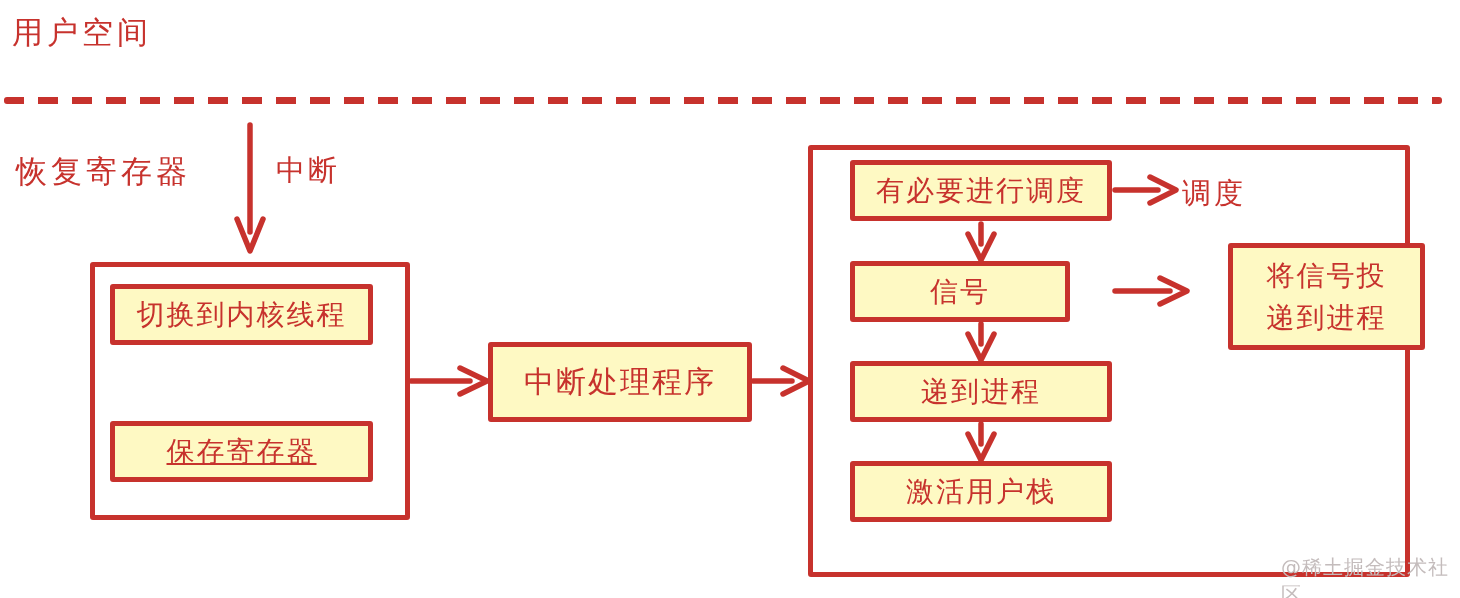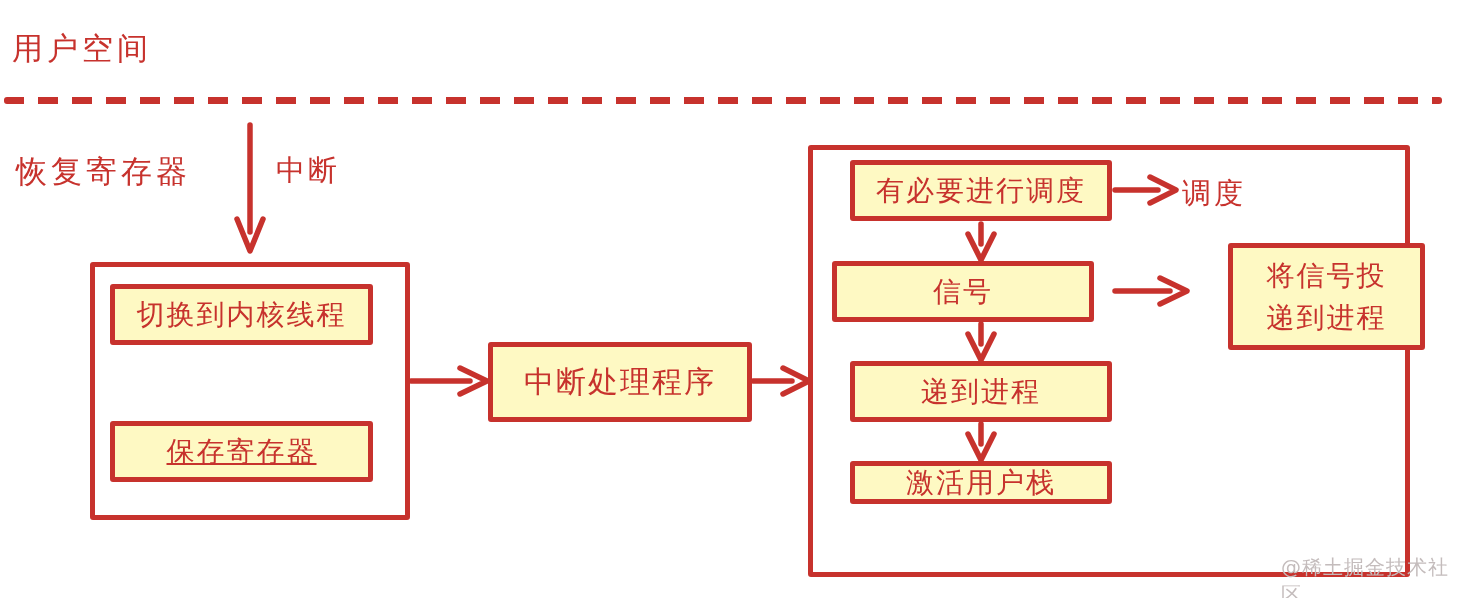--- a/index.html
+++ b/index.html
@@ -29,34 +29,34 @@
     text-align:center;
     font-size:28px; letter-spacing:2px; font-weight:500;
     background:#fef9c3;
   }
   .group-box {
     border:5px solid var(--ink);
     border-radius:3px;
     background:transparent;
   }
   
-  #user-space-label   { left:12px;  top:28px;  }
+  #user-space-label   { left:12px;  top:12px;  }
   #kernel-space-label { left:16px;  top:151px; }
   #interrupt-label    { left:276px; top:151px; }
   #left-group         { left:90px;  top:262px; width:320px; height:258px; }
   #switch-box         { left:110px; top:284px; width:263px; height:61px; }
   #save-box           { left:110px; top:421px; width:263px; height:61px;text-decoration:underline; }
   #handler-box        { left:488px; top:342px; width:264px; height:80px; font-size:30px; }
   #right-group        { left:808px; top:145px; width:602px; height:432px; }
   #need-schedule-box  { left:850px; top:160px; width:262px; height:61px; }
   #schedule-label     { left:1182px; top:174px; }
-  #signal-box         { left:832px; top:261px; width:262px; height:61px; }
+  #signal-box         { left:850px; top:261px; width:220px; height:61px; }
   #deliver-box        { left:1188px; top:243px; width:197px; height:107px; line-height:1.5;margin-left:40px; }
   #restore-box        { left:850px; top:361px; width:262px; height:61px; }
-  #activate-box       { left:850px; top:461px; width:262px; height:43px; }
+  #activate-box       { left:850px; top:461px; width:262px; height:61px; }
   #watermark          { left:1281px; top:554px; font-size:20px; color:var(--wm); letter-spacing:1px; z-index:5; }
   .arrow { overflow:visible; }
   .arrow path {
     stroke:var(--ink); stroke-width:5.5; fill:none;
     stroke-linecap:round; stroke-linejoin:round;
   }
 </style>
 </head>
 <body>
 

